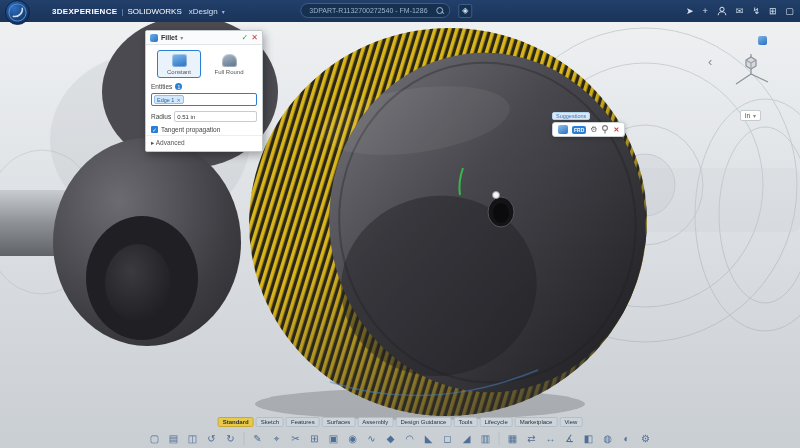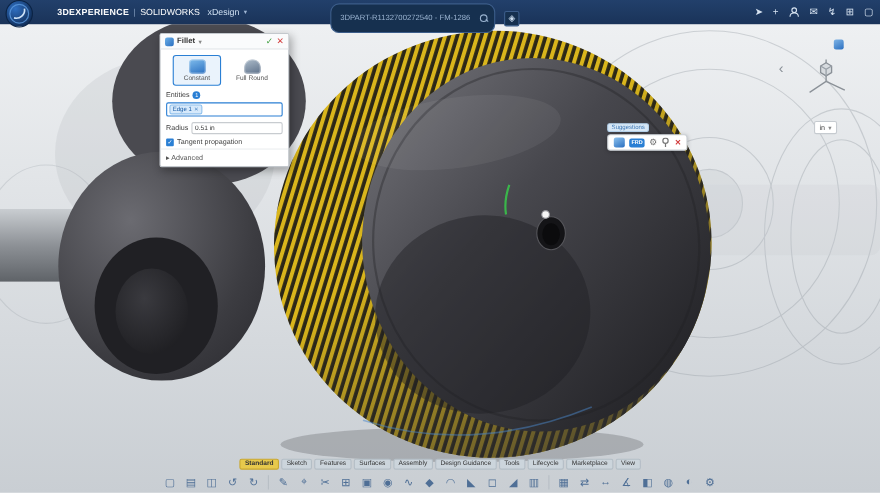--- a/index.html
+++ b/index.html
@@ -17,21 +17,21 @@
     border:1px solid #0b2344; display:flex; align-items:center; justify-content:center; }
   #logo svg { width:19px; height:19px; }
   .brand-wrap { margin-left:52px; display:flex; align-items:center; gap:4px; font-size:8px; }
   .brand { font-weight:bold; letter-spacing:.3px; }
   .brand-sep { color:#7d96b8; }
   .product { font-weight:normal; }
   .appname { color:#cfe0f2; margin-left:3px; }
   .caret { font-size:6px; color:#9fb6d4; }
   #search-wrap { position:absolute; left:50%; top:3px; transform:translateX(-58%);
     display:flex; align-items:center; gap:4px; }
-  #search-input { width:150px; height:27px; background:#16304f; border:1px solid #3c5d8a;
+  #search-input { width:150px; height:15px; background:#16304f; border:1px solid #3c5d8a;
     border-radius:8px; color:#9ab3d0; font-size:7px; padding:0 18px 0 8px; outline:none; }
   .mag { position:relative; width:8px; height:8px; margin-left:-18px; }
   .mag::before { content:""; position:absolute; left:0; top:0; width:5px; height:5px;
     border:1px solid #9ab3d0; border-radius:50%; }
   .mag::after { content:""; position:absolute; left:5px; top:5px; width:3px; height:1px;
     background:#9ab3d0; transform:rotate(45deg); }
   .tag-btn { width:14px; height:14px; margin-left:10px; background:#16304f;
     border:1px solid #3c5d8a; border-radius:2px; color:#cfe0f2; font-size:8px;
     display:flex; align-items:center; justify-content:center; }
   #topbar-icons { position:absolute; right:6px; top:0; height:22px;

